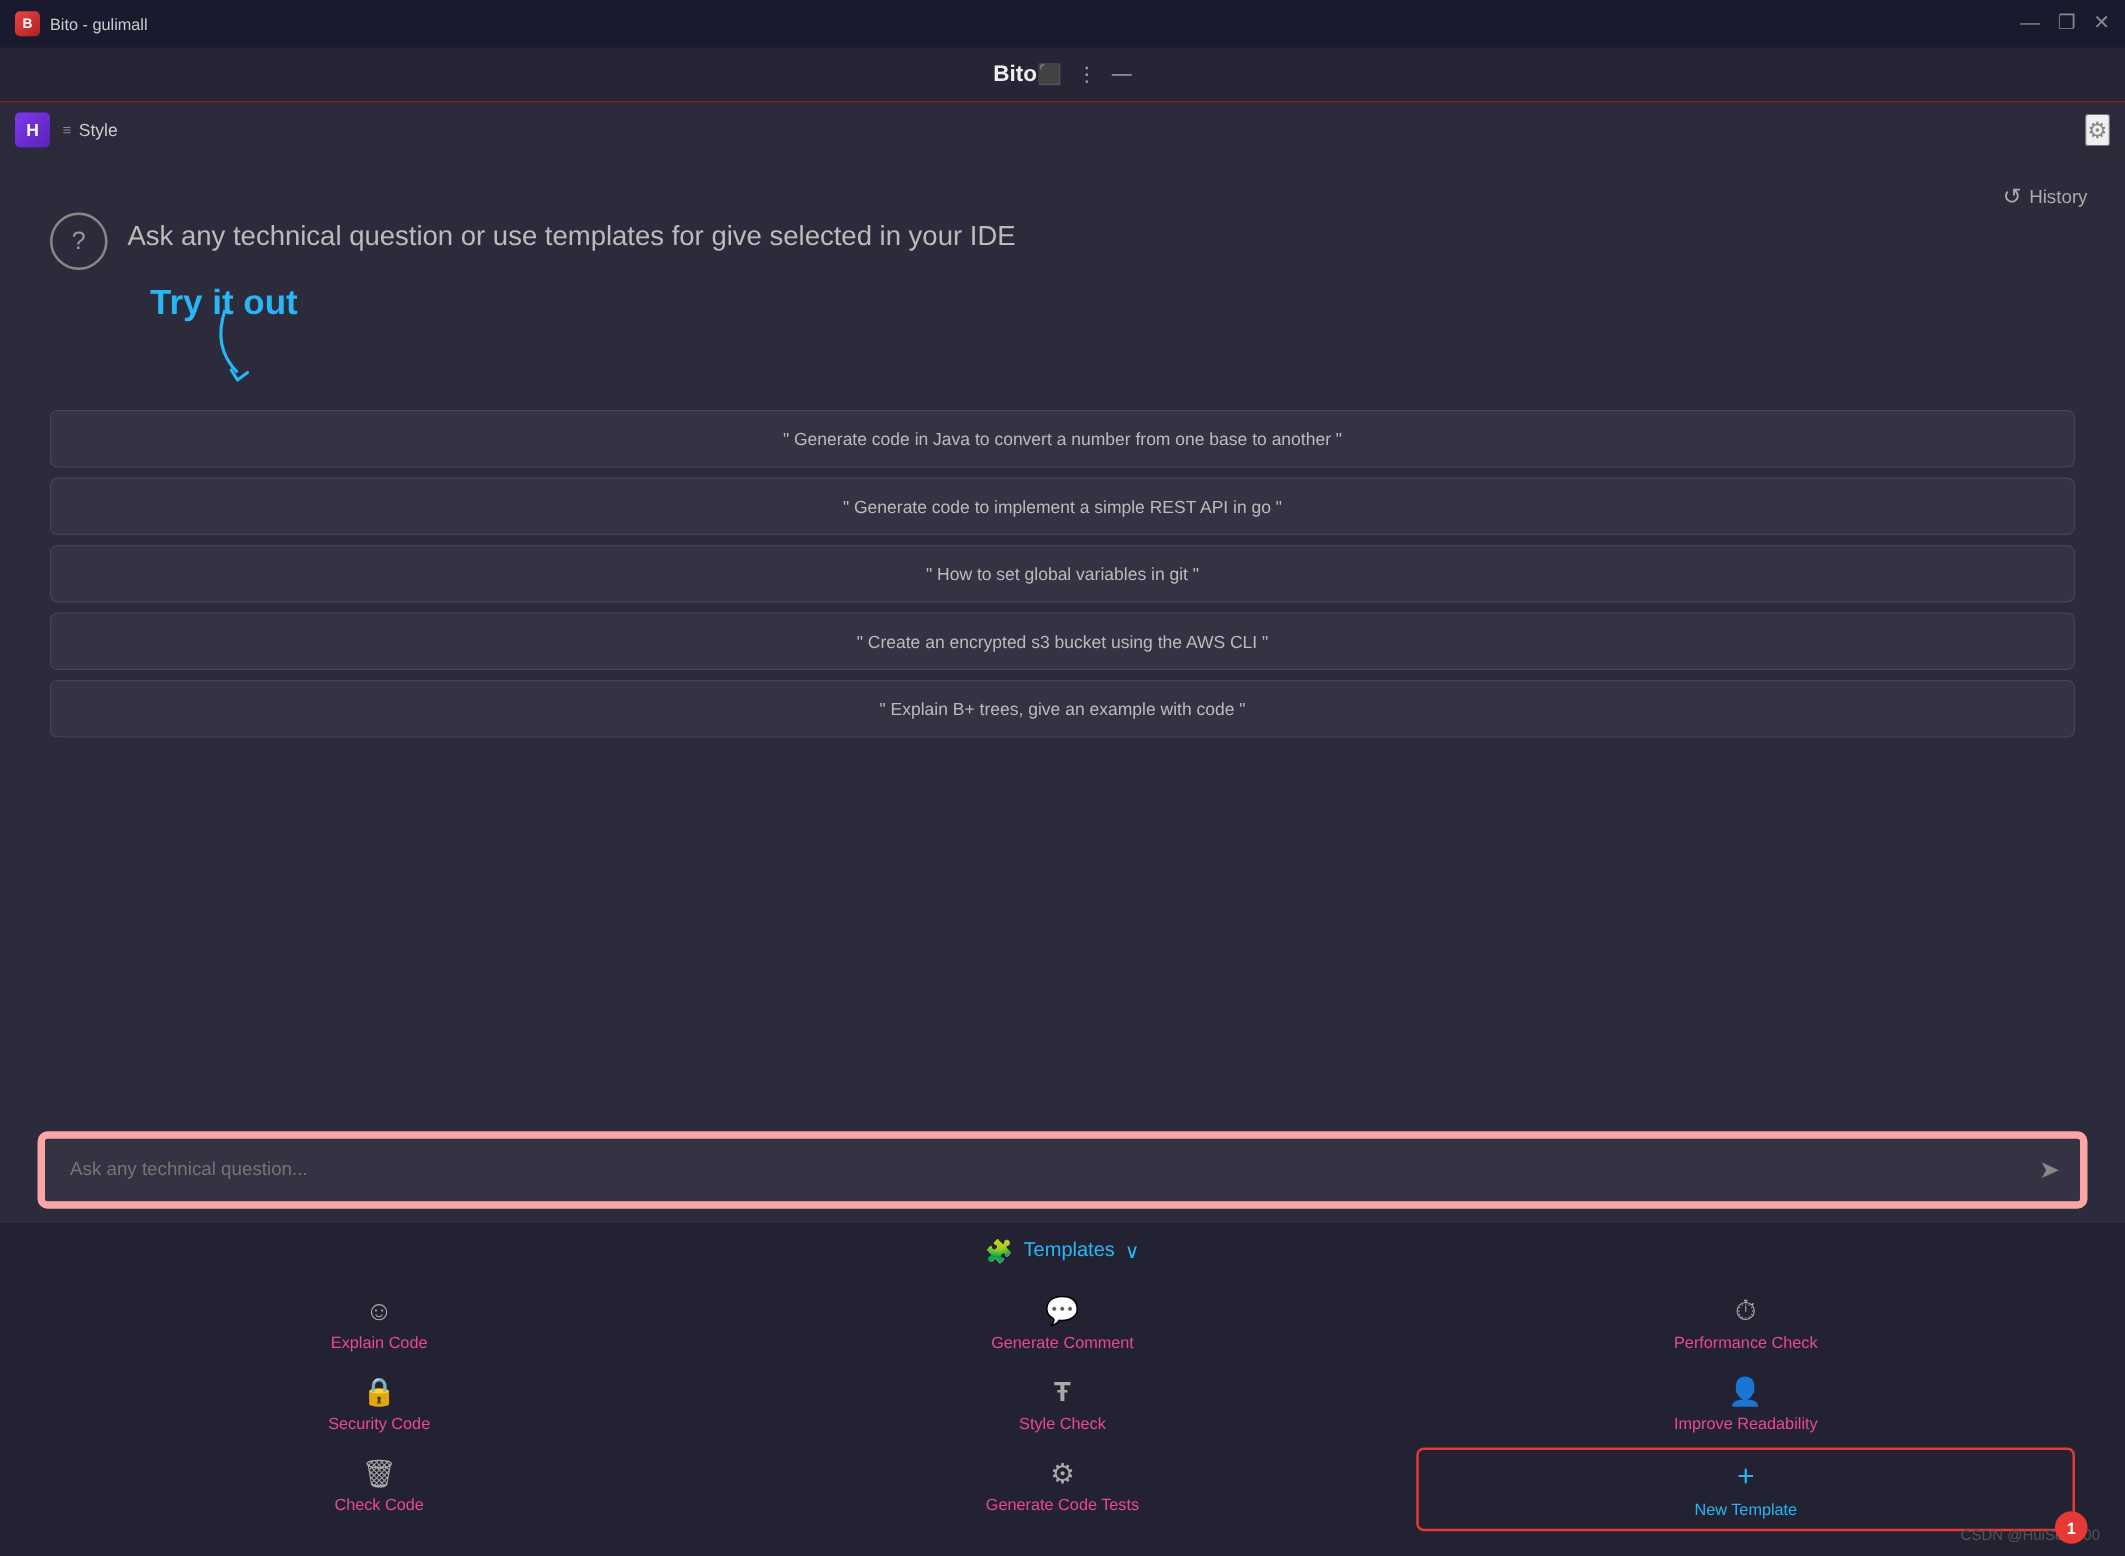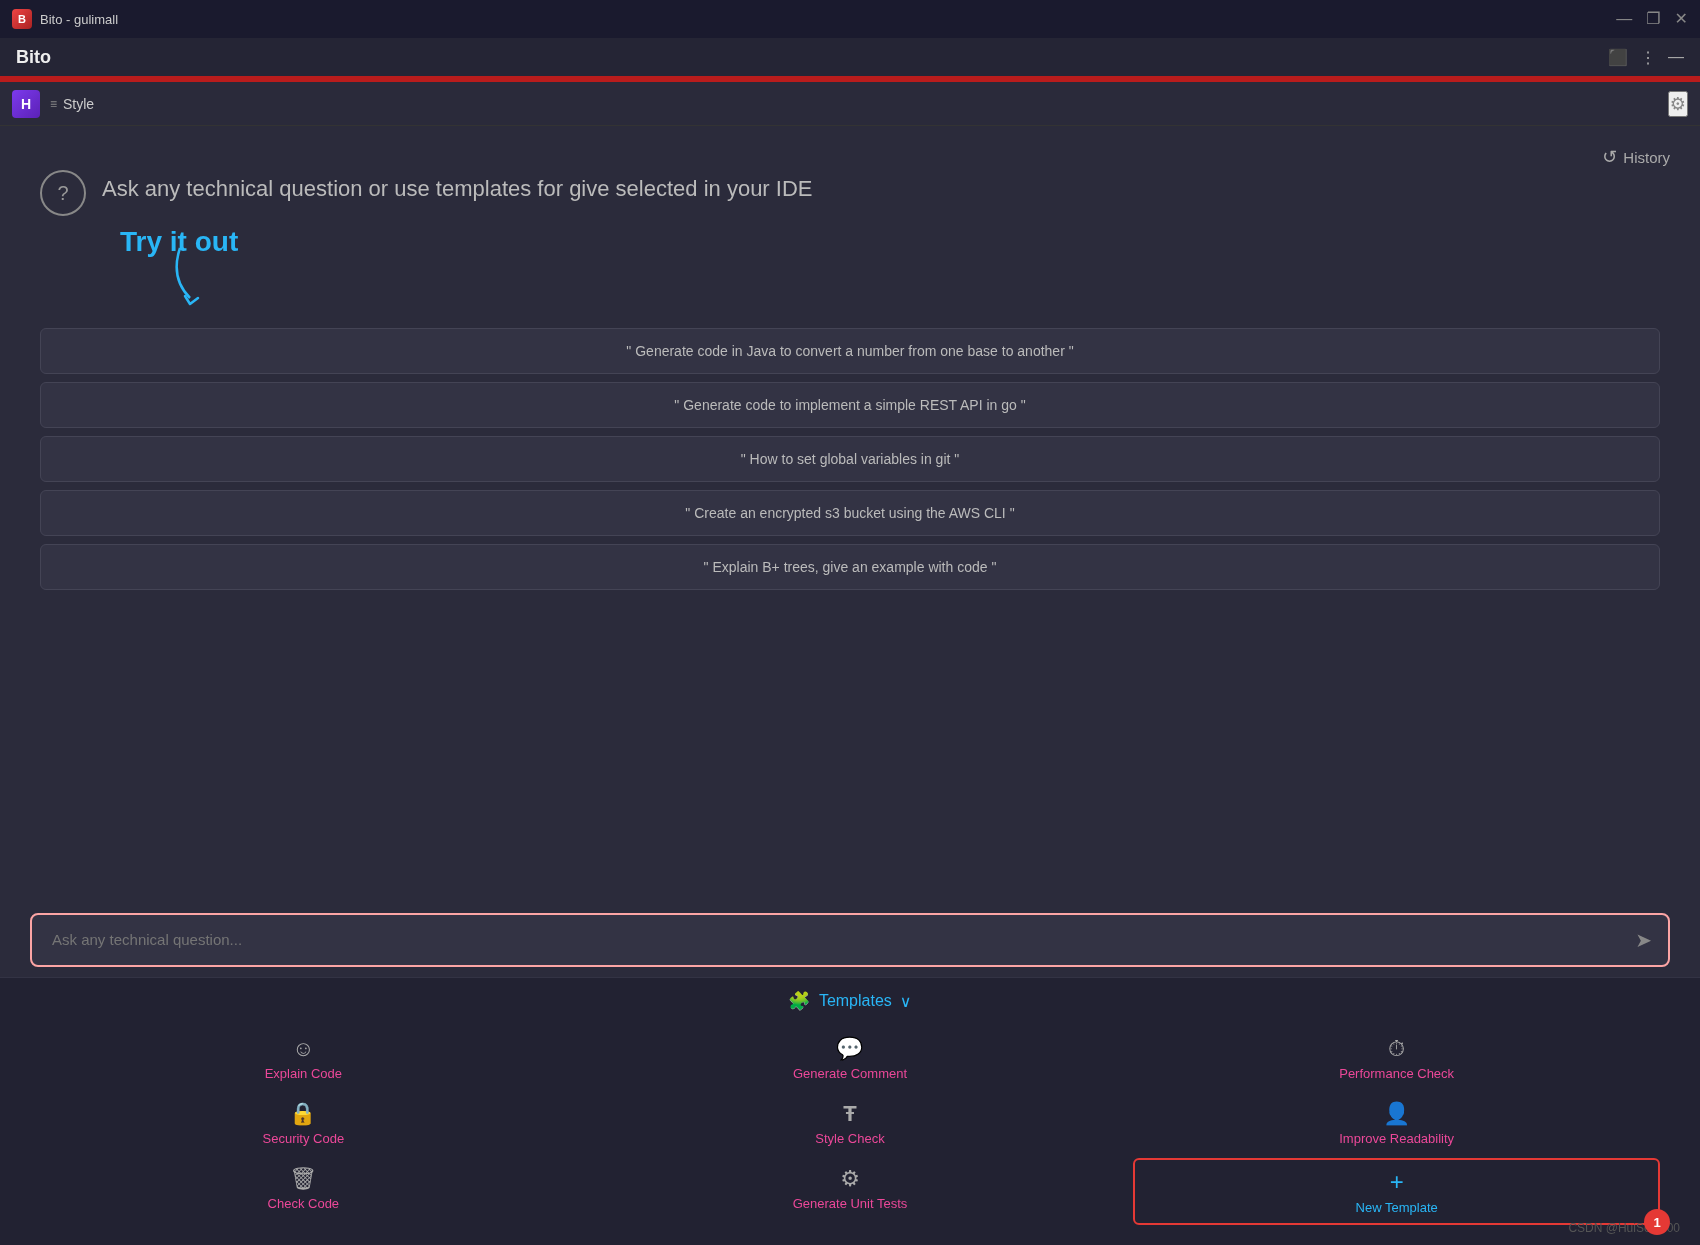--- a/index.html
+++ b/index.html
@@ -56,22 +56,22 @@
       line-height: 1;
     }
 
     
     .menu-bar {
       height: 44px;
       background: #252535;
       display: flex;
       align-items: center;
       padding: 0 16px;
-      justify-content: space-between;
-      border-bottom: 6px solid #b91c1c;
+      justify-content: center;
+      border-bottom: 1px solid #b91c1c;
     }
     .menu-bar-left {
       display: flex;
       align-items: center;
       gap: 10px;
     }
     .bito-title {
       font-size: 18px;
       font-weight: 600;
       color: #eee;
@@ -232,21 +232,21 @@
       text-align: center;
     }
 
     
     .input-area {
       padding: 0 30px 10px 30px;
     }
 
     .input-wrapper {
       background: #333344;
-      border: 2px solid #fca5a5;
+      border: 6px solid #fca5a5;
       border-radius: 8px;
       padding: 16px 50px 16px 20px;
       position: relative;
       margin-top: 36px;
     }
 
     .question-input {
       background: none;
       border: none;
       outline: none;
@@ -474,21 +474,21 @@
         <span class="template-label">Improve Readability</span>
       </div>
 
       <div class="template-item">
         <span class="template-icon">🗑</span>
         <span class="template-label">Check Code</span>
       </div>
 
       <div class="template-item">
         <span class="template-icon">⚙</span>
-        <span class="template-label">Generate Unit Tests</span>
+        <span class="template-label">Generate Code Tests</span>
       </div>
 
       <div class="template-item new-template-item" style="position:relative;">
         <span class="template-icon" style="font-size:24px; color:#29b6f6; font-weight:300;">+</span>
         <span class="template-label">New Template</span>
         <div class="badge-1">1</div>
       </div>
 
     </div>
   </div>

